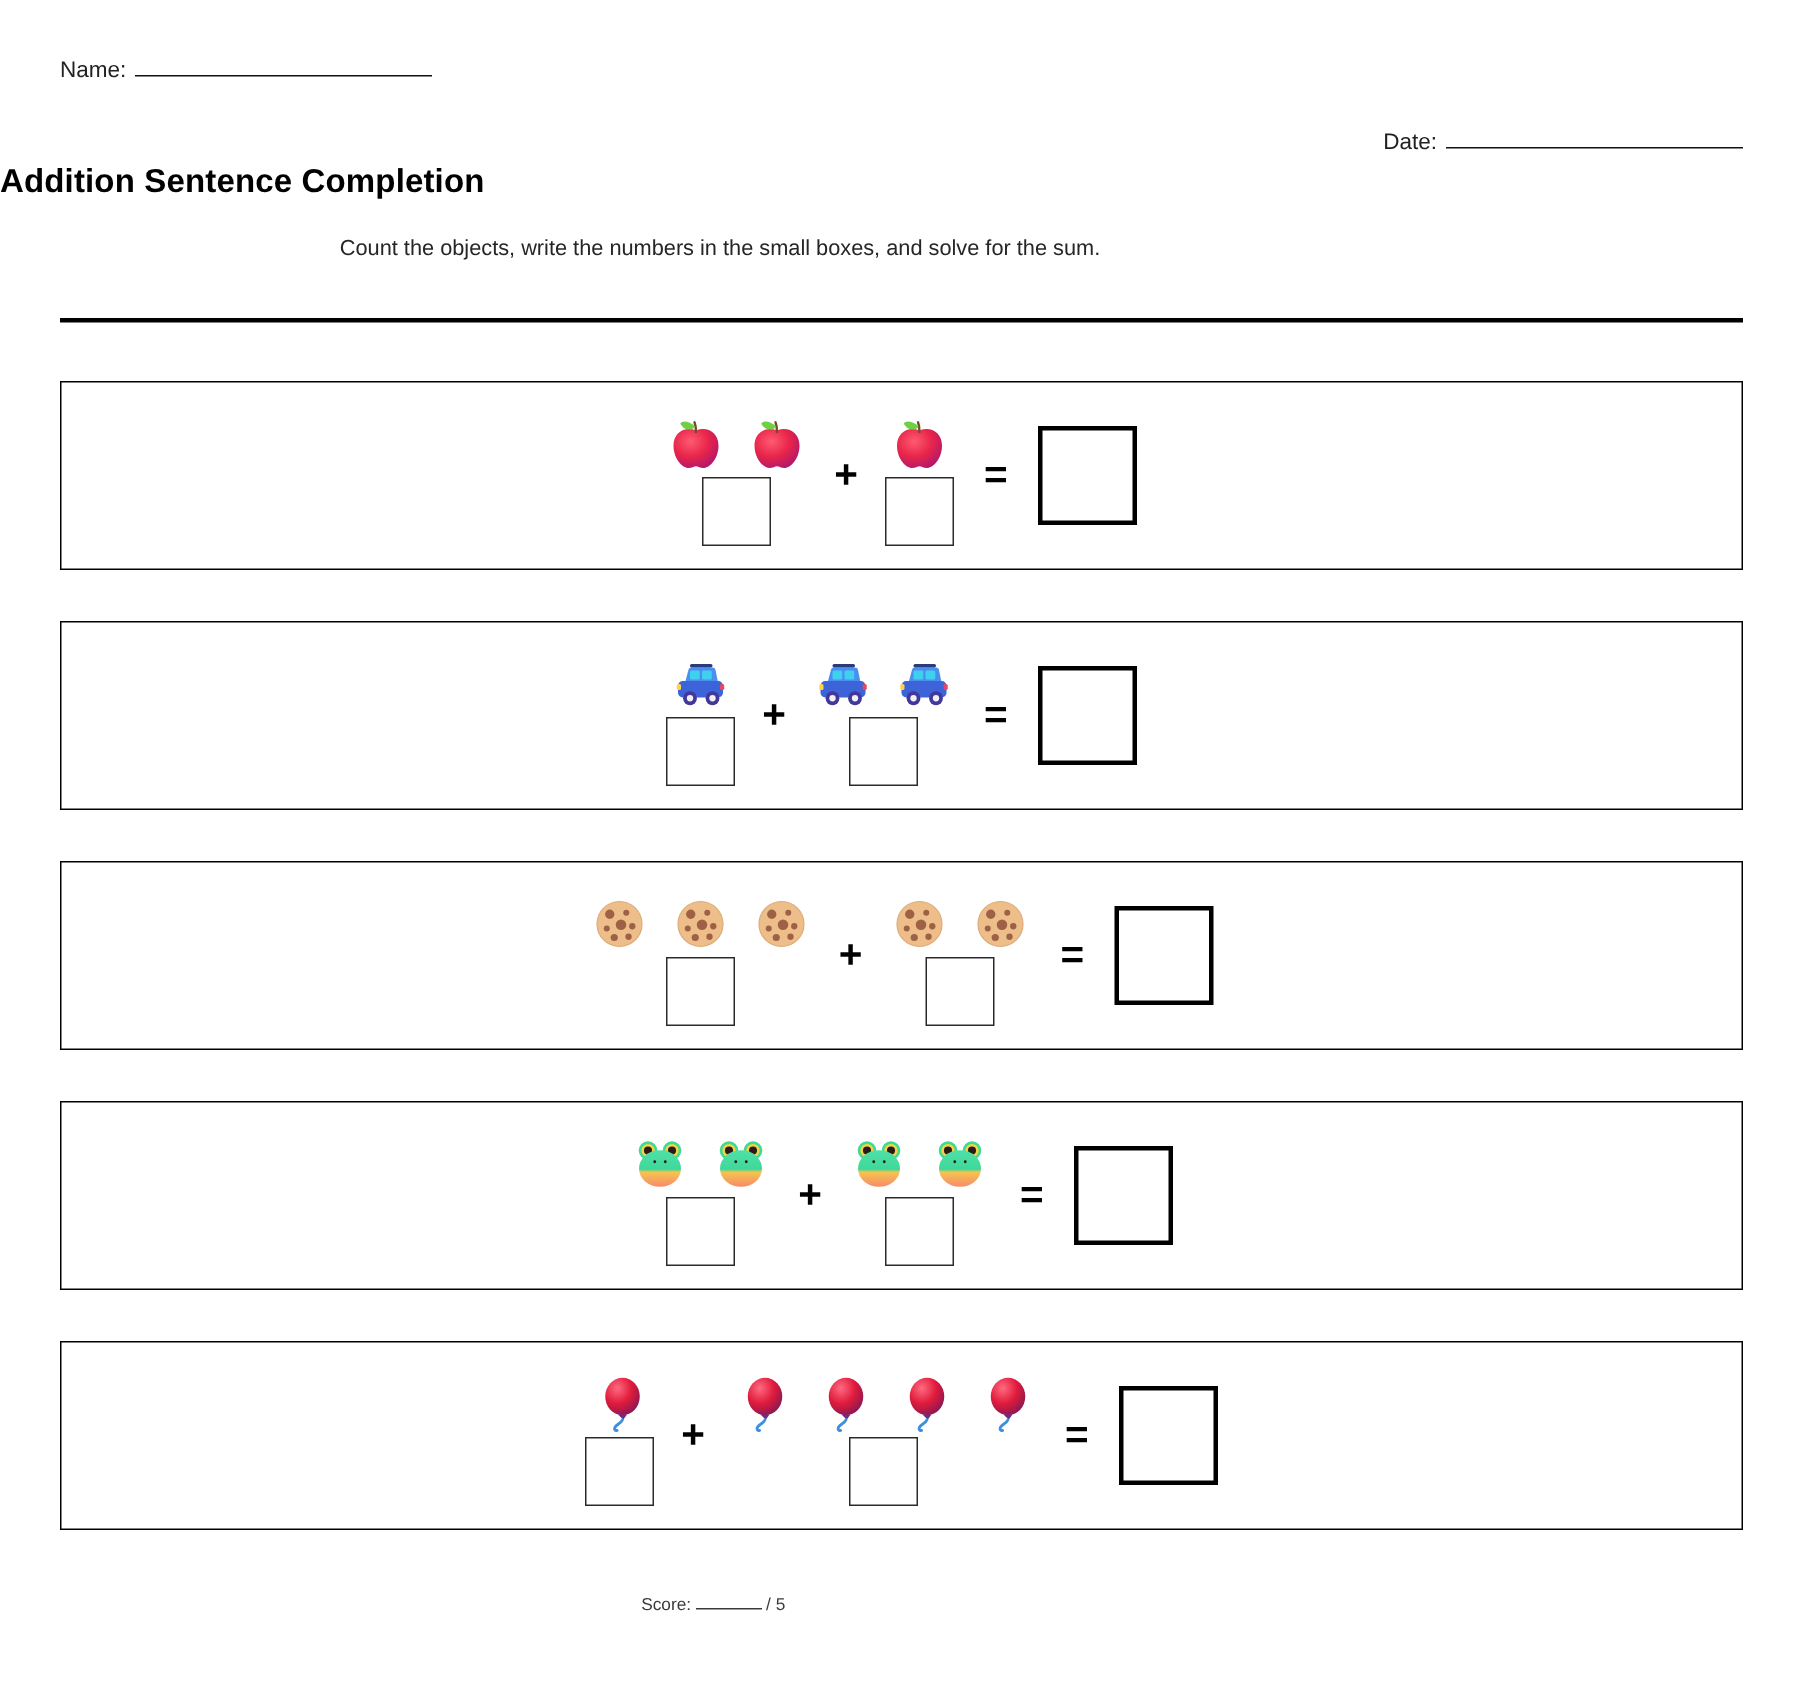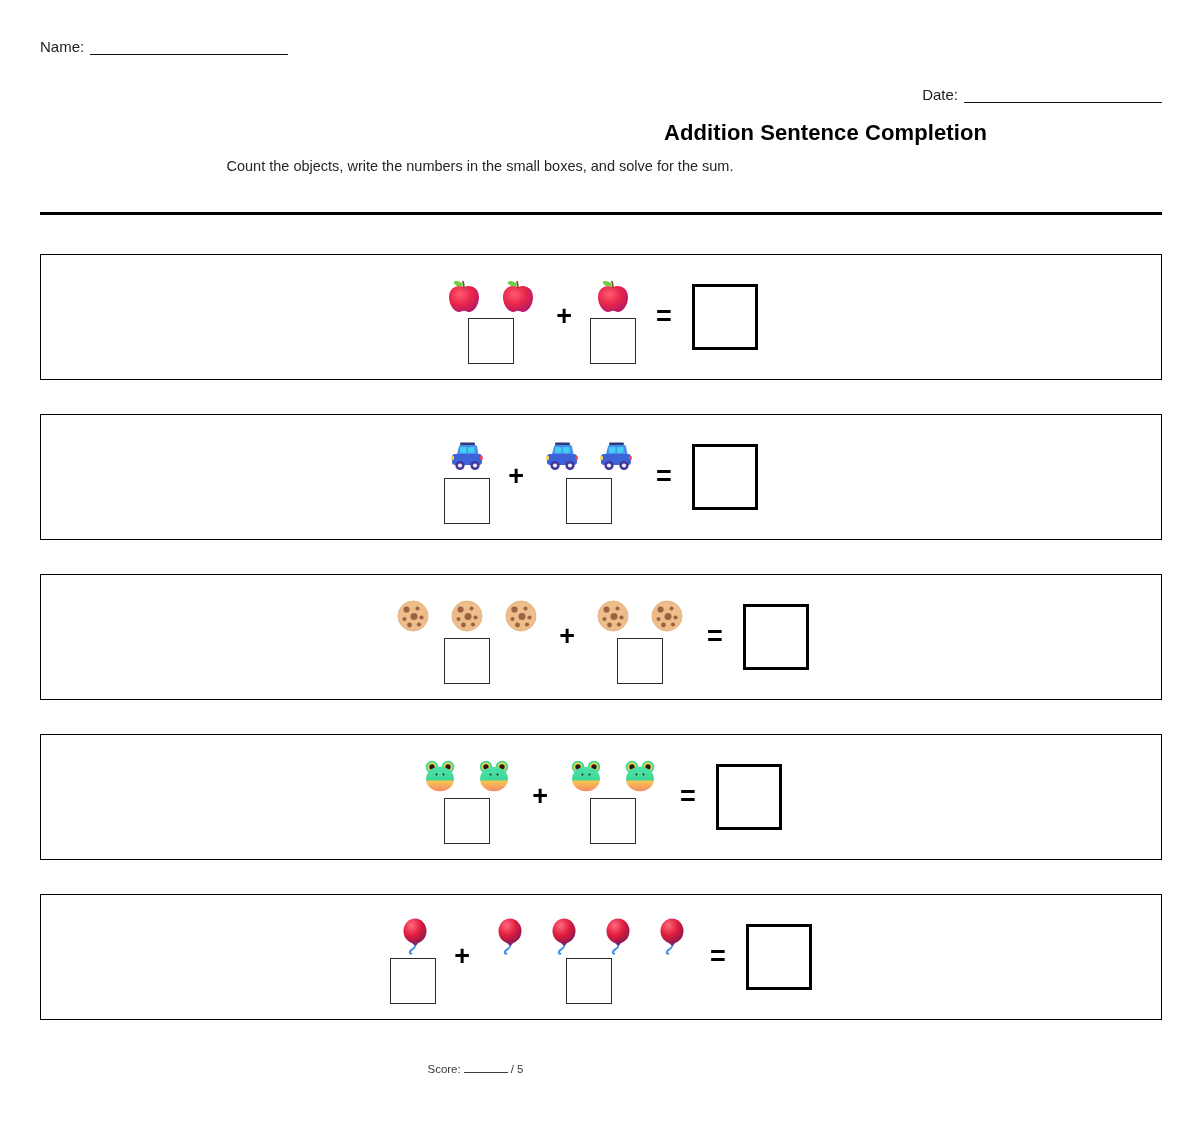--- a/index.html
+++ b/index.html
@@ -20,21 +20,21 @@
   .name-date-row {
     position: absolute;
     left: 40px;
     top: 38px;
     width: 1122px;
     height: 28px;
   }
   .field {
     position: absolute;
     display: flex;
-    align-items: flex-end;
+    align-items: flex-start;
     font-size: 15px;
     color: #222222;
     white-space: nowrap;
   }
   .field.name-field { left: 0; }
   .field.date-field { right: 0; margin-top: 48px; }
   .field-label { font-size: 15px; }
   .field-rule {
     display: inline-block;
     border-bottom: 1.4px solid #111111;
@@ -43,26 +43,25 @@
   }
   .name-field .field-rule { width: 198px; }
   .date-field .field-rule { width: 198px; }
 
   
   .title {
     position: absolute;
     left: 0;
     top: 108px;
     width: 987px;
-    text-align: right;
+    text-align: left;
     font-size: 22px;
     font-weight: bold;
     letter-spacing: 0.1px;
     color: #000000;
-    margin-top: 12px;
   }
   .subtitle {
     position: absolute;
     left: 0;
     top: 158px;
     width: 960px;
     text-align: center;
     font-size: 14.5px;
     font-weight: normal;
     color: #262626;

